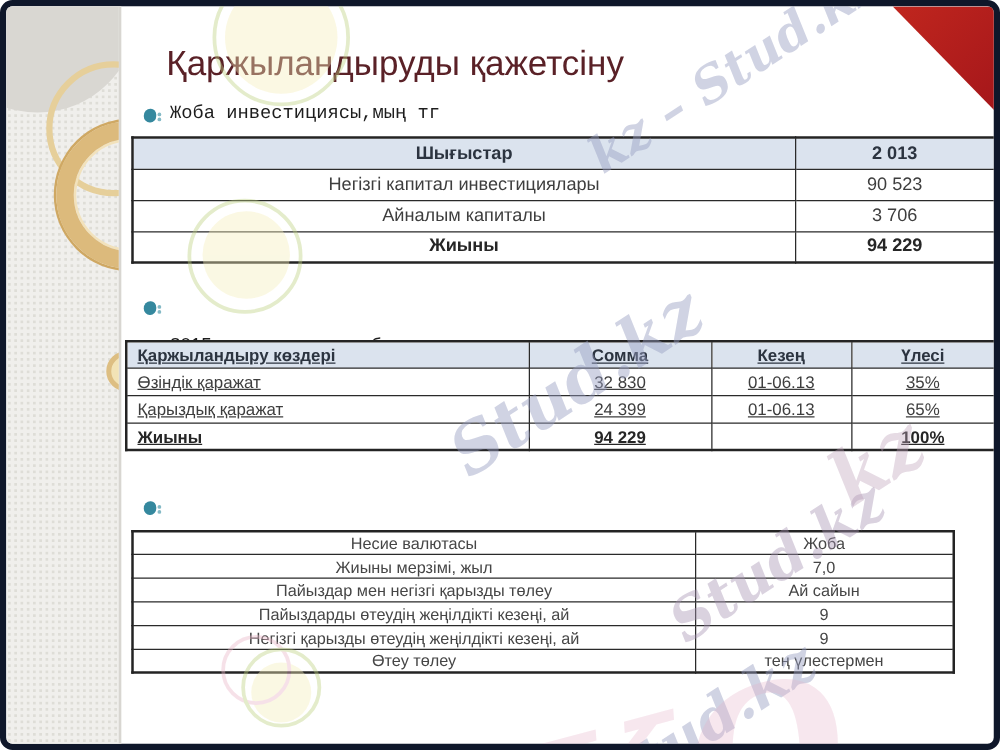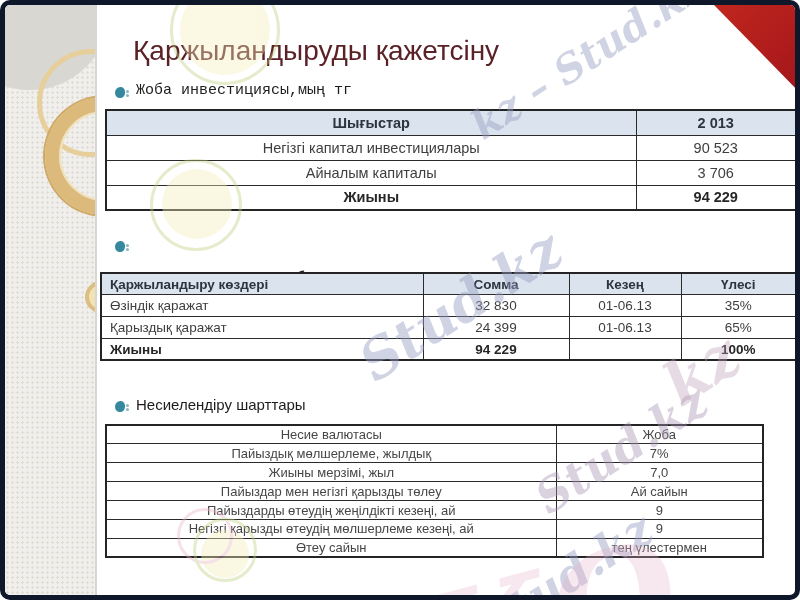--- a/index.html
+++ b/index.html
@@ -35,21 +35,21 @@
   .tbl{position:absolute;border-collapse:collapse;table-layout:fixed;background:#fff;border:2px solid #242424;}
   .tbl td{border:1.5px solid #2a2a2a;text-align:center;color:#3e3e3e;white-space:nowrap;overflow:hidden;padding:0 4px;}
   .hdr td{background:#dbe3ee;font-weight:bold;color:#2c3440;}
   .total td{font-weight:bold;color:#262626;}
 
   .t1{left:100px;top:104px;width:690px;font-size:14.5px;}
   .t1 td{height:25px;}
   .t1 .c0{width:530px;} .t1 .c1{width:160px;}
 
   .t2{left:95px;top:267px;width:695px;font-size:13.5px;}
-  .t2 td{height:21.8px;}
+  .t2 td{height:21.8px;text-decoration:underline;}
   .t2 .c0{width:322px;} .t2 .c1{width:146px;} .t2 .c2{width:112px;} .t2 .c3{width:115px;}
   .t2 td:first-child{text-align:left;padding-left:8px;}
 
   .t3{left:100px;top:419px;width:657px;font-size:13px;}
   .t3 td{height:18.9px;color:#464646;}
   .t3 .c0{width:450px;} .t3 .c1{width:207px;}
 
   
   .wm{position:absolute;z-index:6;pointer-events:none;font-family:"DejaVu Serif",serif;font-style:italic;font-weight:bold;
       color:rgba(150,158,192,0.45);transform-origin:0 50%;transform:rotate(-33deg);white-space:nowrap;}
@@ -166,54 +166,49 @@
     <tr class="total">
       <td>Жиыны</td>
       <td>94 229</td>
       <td></td>
       <td>100%</td>
     </tr>
   </tbody>
     </table>
 
   <span class="bullet-icon b3-icon"></span>
-  <div class="bullet-row b3-text">Несиелендіру шарттары</div>
 
   <table class="tbl t3">
     <colgroup>
         <col class="c0">
         <col class="c1">
       </colgroup>
     <tbody>
         <tr>
       <td>Несие валютасы</td>
       <td>Жоба</td>
     </tr>
     <tr>
-      <td>Пайыздық мөлшерлеме, жылдық</td>
-      <td>7%</td>
-    </tr>
-    <tr>
       <td>Жиыны мерзімі, жыл</td>
       <td>7,0</td>
     </tr>
     <tr>
       <td>Пайыздар мен негізгі қарызды төлеу</td>
       <td>Ай сайын</td>
     </tr>
     <tr>
       <td>Пайыздарды өтеудің жеңілдікті кезеңі, ай</td>
       <td>9</td>
     </tr>
     <tr>
-      <td>Негізгі қарызды өтеудің мөлшерлеме кезеңі, ай</td>
+      <td>Негізгі қарызды өтеудің жеңілдікті кезеңі, ай</td>
       <td>9</td>
     </tr>
     <tr>
-      <td>Өтеу сайын</td>
+      <td>Өтеу төлеу</td>
       <td>тең үлестермен</td>
     </tr>
   </tbody>
     </table>
 
   <div class="wm wm1">kz – Stud.kz</div>
   <div class="wm wm2">Stud.kz</div>
   <div class="wm wm3">Stud.kz</div>
   <div class="wm wm4">Stud.kz</div>
   <div class="wm wm5">kz</div>

